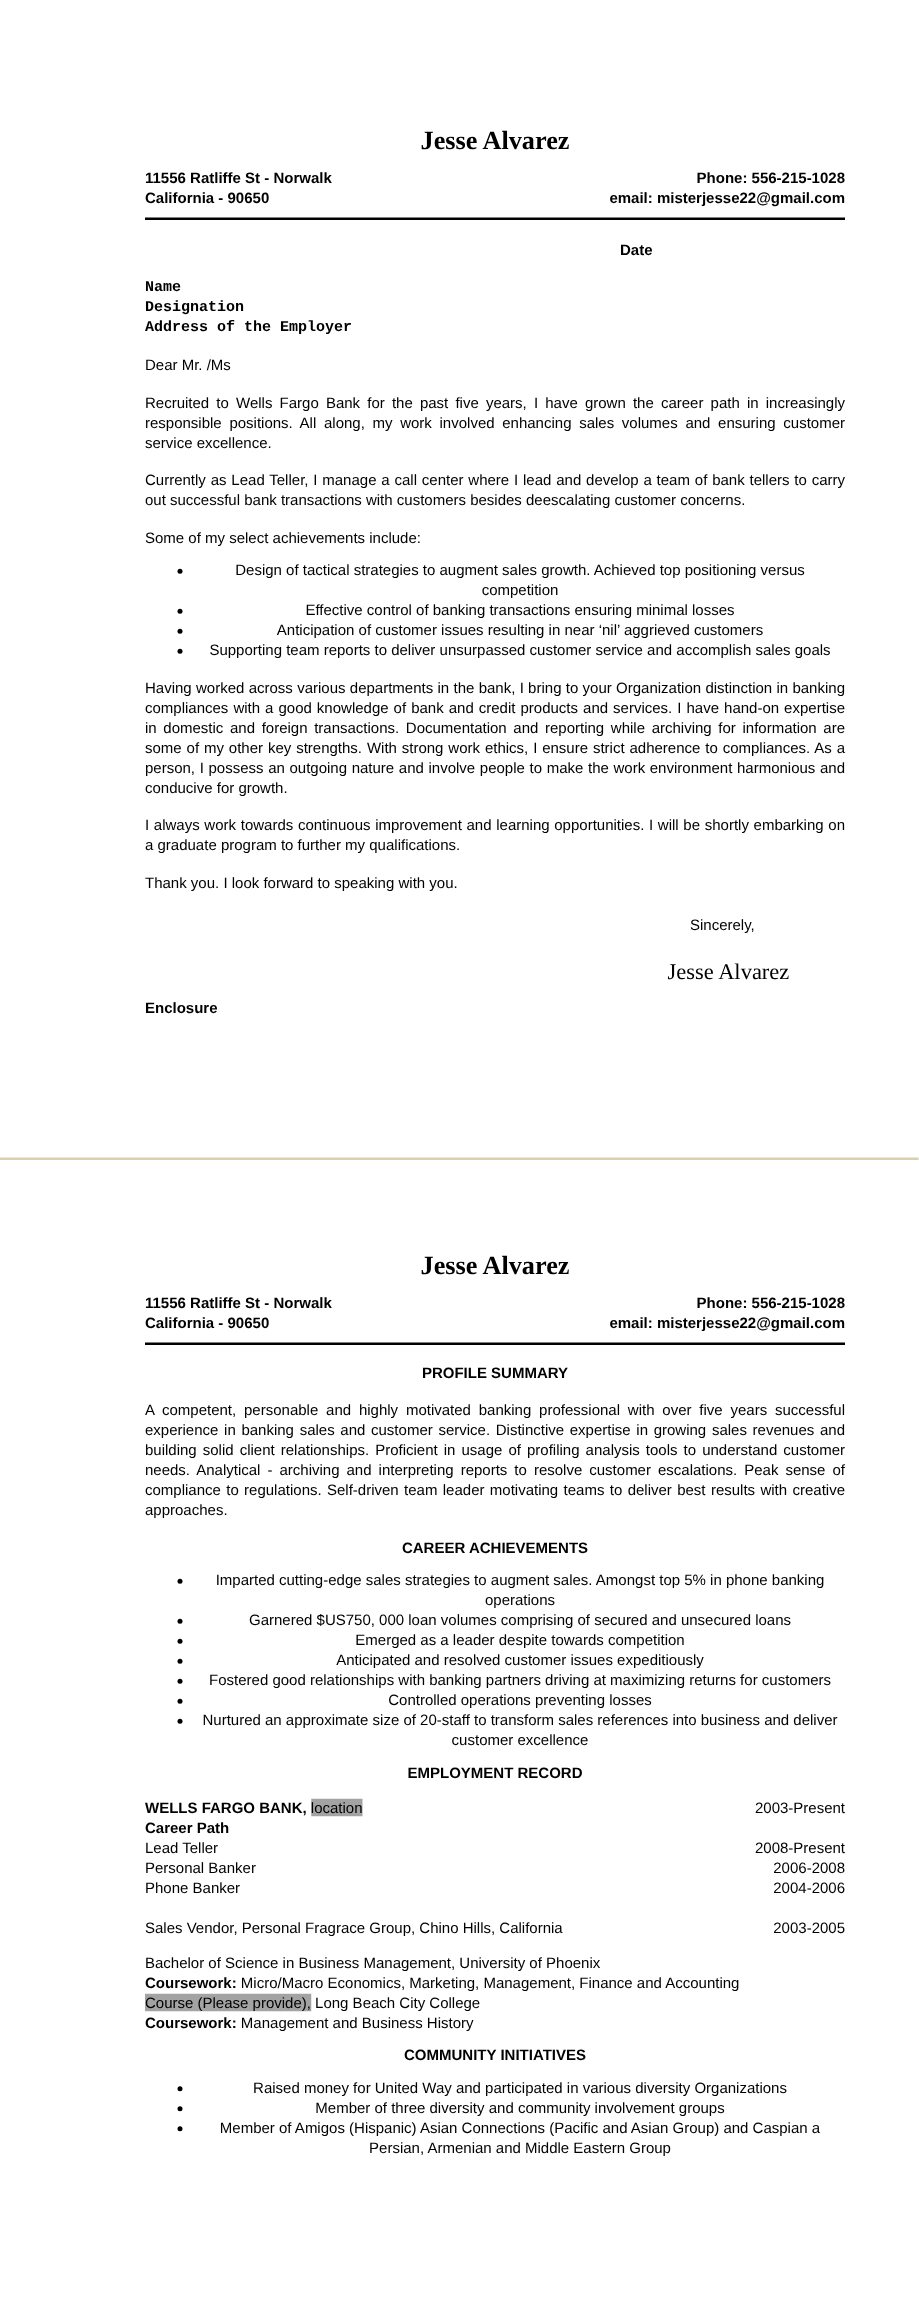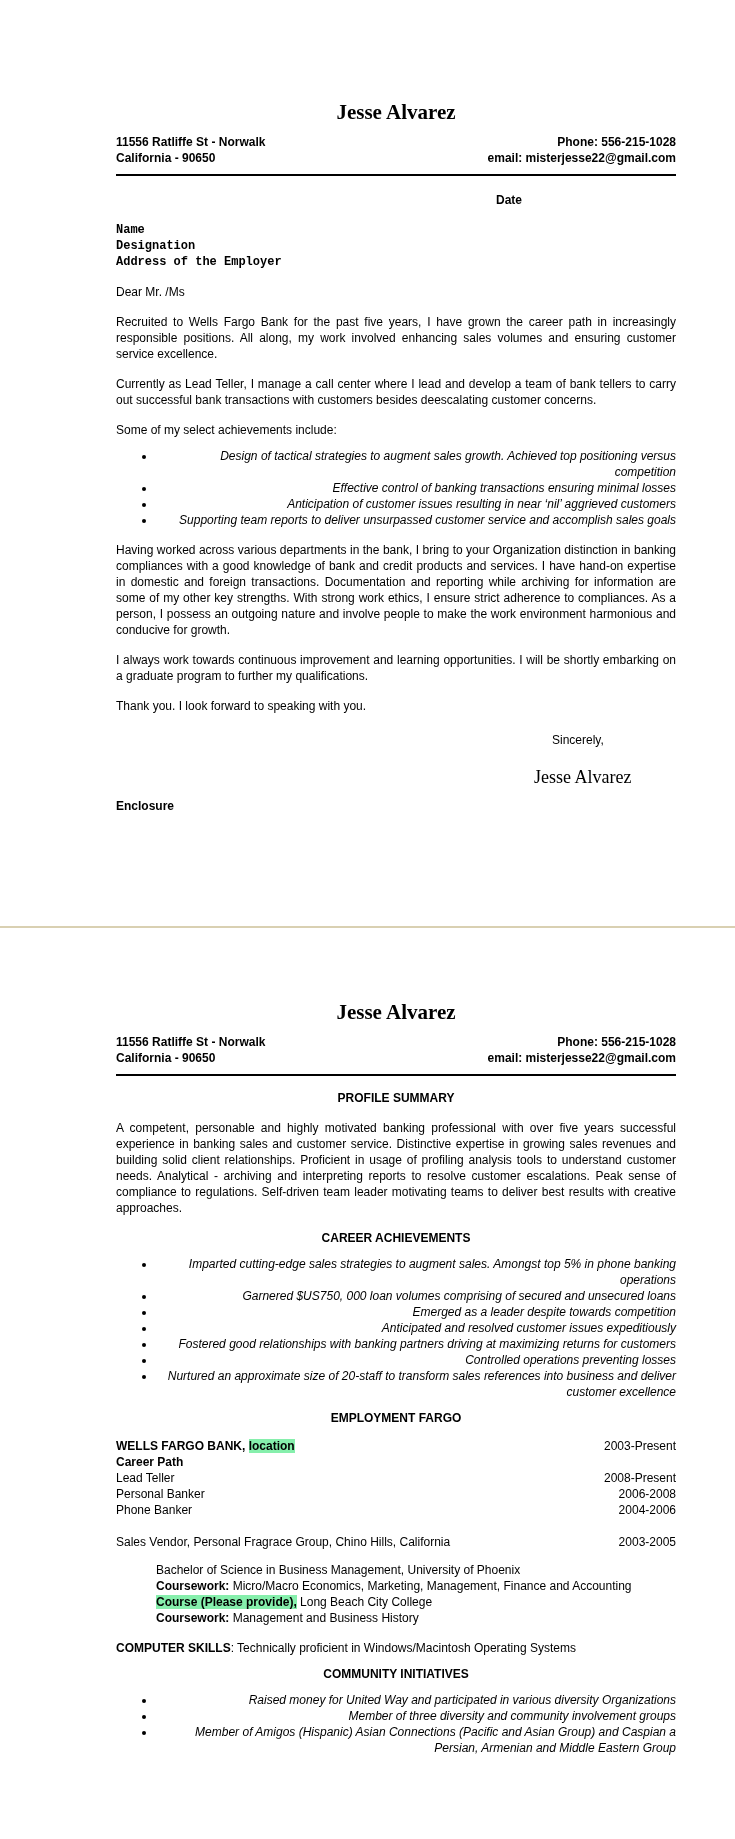--- a/index.html
+++ b/index.html
@@ -57,21 +57,21 @@
   }
   .recipient-block { margin-top: 14px; font-weight: bold; font-family: Liberation Mono, monospace; }
   .salutation { margin-top: 14px; }
   .para { margin-top: 14px; text-align: justify; }
   .intro-line { margin-top: 14px; }
   ul.bullets {
     margin: 10px 0 0 0;
     padding-left: 40px;
     list-style-type: disc;
   }
-  ul.bullets li { text-align: right; font-style: italic; }
+  ul.bullets li { text-align: center; }
   .sincerely { margin-top: 18px; margin-left: 436px; }
   .signature {
     margin-top: 18px;
     margin-left: 418px;
     font-family: "Liberation Serif", "DejaVu Serif", serif;
     font-size: 18px;
     line-height: 22px;
   }
   .enclosure { margin-top: 10px; font-weight: bold; }
   .section-heading {
@@ -83,24 +83,23 @@
   .sh-emp { margin-top: 10px; }
   .emp-row {
     display: flex;
     justify-content: space-between;
     align-items: baseline;
   }
   .emp-block { margin-top: 12px; }
   .emp-gap { margin-top: 16px; }
   .bold { font-weight: bold; }
   .hl {
-    background: #86efac;
-    font-weight: bold;
-  }
-  .edu-block { margin-top: 12px; margin-left: 40px; }
+    background: #a3a3a3;
+  }
+  .edu-block { margin-top: 12px; }
   .skills-line { margin-top: 14px; }
 </style>
 </head>
 <body>
 
 <div class="page page-1">
 
   <div class="doc-title p1-title">Jesse Alvarez</div>
 
   <div class="contact-row">
@@ -182,21 +181,21 @@
   <ul class="bullets">
     <li>Imparted cutting-edge sales strategies to augment sales. Amongst top 5% in phone banking operations</li>
     <li>Garnered $US750, 000 loan volumes comprising of secured and unsecured loans</li>
     <li>Emerged as a leader despite towards competition</li>
     <li>Anticipated and resolved customer issues expeditiously</li>
     <li>Fostered good relationships with banking partners driving at maximizing returns for customers</li>
     <li>Controlled operations preventing losses</li>
     <li>Nurtured an approximate size of 20-staff to transform sales references into business and deliver customer excellence</li>
   </ul>
 
-  <div class="section-heading sh-emp">EMPLOYMENT FARGO</div>
+  <div class="section-heading sh-emp">EMPLOYMENT RECORD</div>
 
   <div class="emp-block">
     <div class="emp-row">
       <div><span class="bold">WELLS FARGO BANK,</span> <span class="hl">location</span></div>
       <div>2003-Present</div>
     </div>
     <div class="bold">Career Path</div>
     <div class="emp-row">
       <div>Lead Teller</div>
       <div>2008-Present</div>
@@ -216,21 +215,20 @@
   </div>
 
 
   <div class="edu-block">
     <div>Bachelor of Science in Business Management, University of Phoenix</div>
     <div><span class="bold">Coursework:</span><span> Micro/Macro Economics, Marketing, Management, Finance and Accounting</span></div>
     <div><span class="hl">Course (Please provide),</span><span> Long Beach City College</span></div>
     <div><span class="bold">Coursework:</span><span> Management and Business History</span></div>
   </div>
 
-  <div class="skills-line"><span class="bold">COMPUTER SKILLS</span><span>: Technically proficient in Windows/Macintosh Operating Systems</span></div>
 
   <div class="section-heading sh-tight">COMMUNITY INITIATIVES</div>
 
   <ul class="bullets">
     <li>Raised money for United Way and participated in various diversity Organizations</li>
     <li>Member of three diversity and community involvement groups</li>
     <li>Member of Amigos (Hispanic) Asian Connections (Pacific and Asian Group) and Caspian a Persian, Armenian and Middle Eastern Group</li>
   </ul>
 
 </div>

